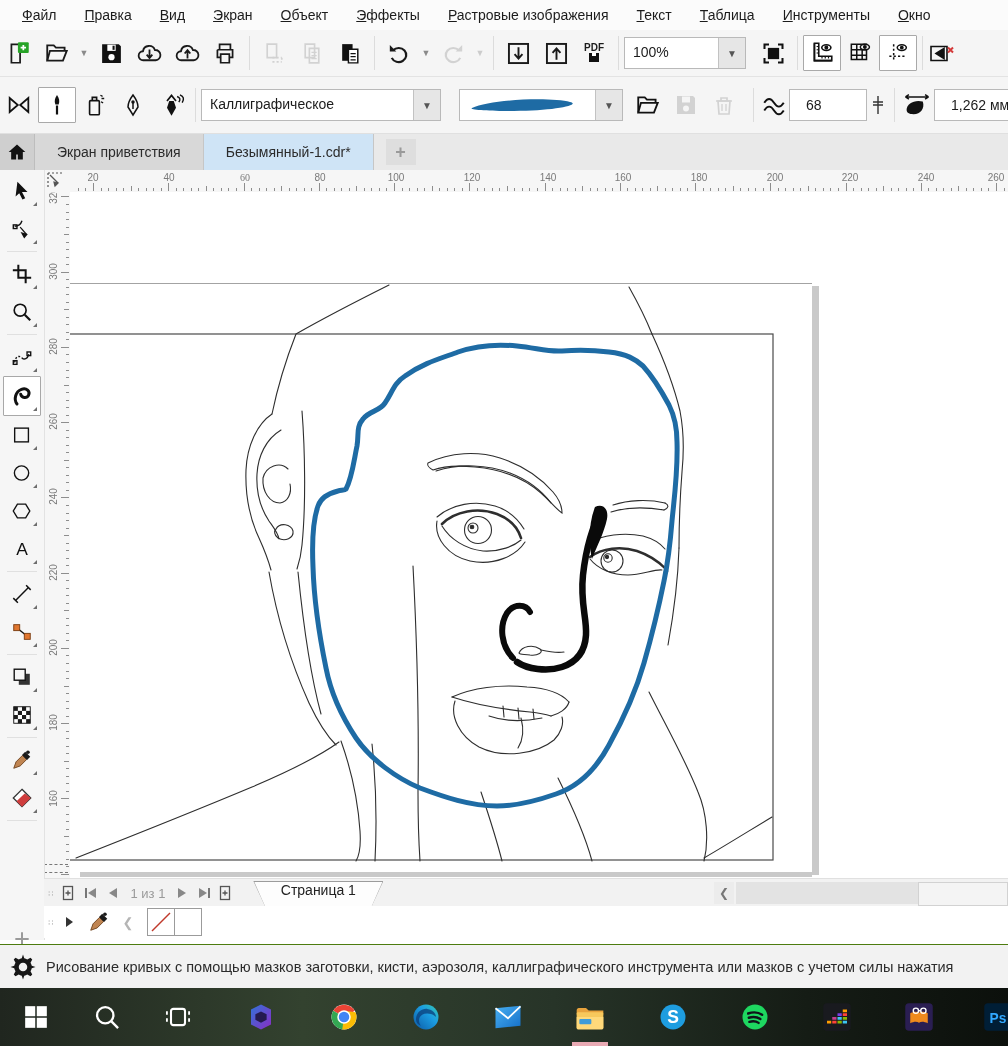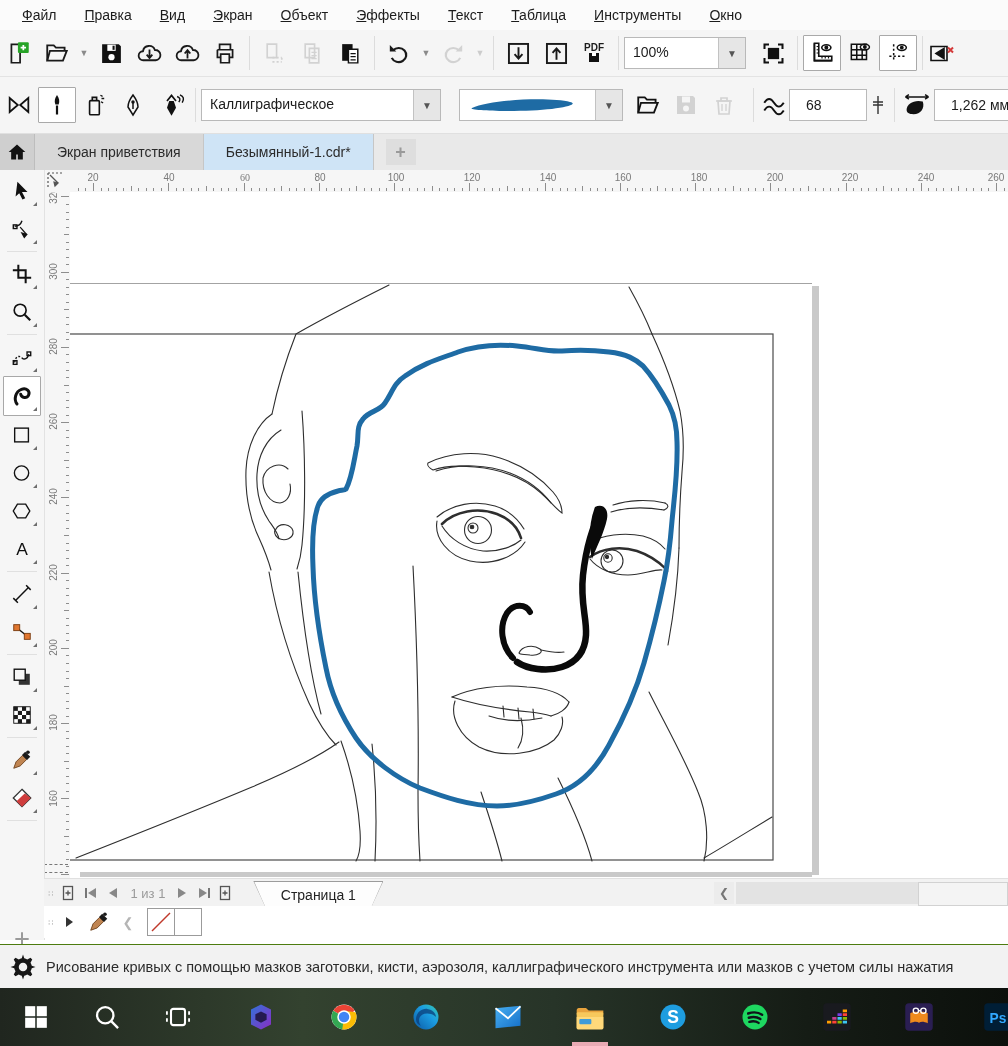--- a/index.html
+++ b/index.html
@@ -49,21 +49,21 @@
   .tool.sel{border:1px solid #a8a8a8;background:#fff;border-radius:1px}
   .tsep{width:30px;height:1px;background:#e0e0e0;margin:3px 0;flex:0 0 auto}
   
   .canvas{position:absolute;left:70px;top:192px;width:938px;height:686px;background:#fff;overflow:hidden}
   
   .pagenav{position:absolute;left:44px;top:878px;width:964px;height:28px;background:#f2f2f2;border-top:1px solid #e0e0e0;display:flex;align-items:center;font-size:13px}
   .pn-btn{display:flex;align-items:center;justify-content:center;width:22px;height:22px;color:#666}
   .pn-counter{color:#9a9a9a;padding:0 6px;white-space:nowrap}
   .page-tab-wrap{position:relative;margin-left:16px;height:26px;align-self:flex-end}
   .page-tab-border{position:absolute;inset:0;background:#9c9c9c;clip-path:polygon(0 0,100% 0,calc(100% - 12px) 100%,12px 100%)}
-  .page-tab-inner{position:absolute;inset:1px 1px 0 1px;background:#fdfdfd;clip-path:polygon(0 0,100% 0,calc(100% - 11px) 100%,11px 100%);display:flex;align-items:center;justify-content:center;font-size:14px;color:#222}
+  .page-tab-inner{position:absolute;inset:1px 1px 0 1px;background:#fdfdfd;clip-path:polygon(0 0,100% 0,calc(100% - 11px) 100%,11px 100%);display:flex;align-items:flex-start;justify-content:center;font-size:14px;color:#222}
   .hscroll-track{position:absolute;right:0;top:3px;height:22px;left:692px;background:#e3e3e3}
   .hscroll-thumb{position:absolute;right:0;top:0;width:88px;height:22px;background:#f4f4f4;border:1px solid #d2d2d2}
   .scroll-left-btn{position:absolute;left:670px;top:3px;width:20px;height:22px;display:flex;align-items:center;justify-content:center;color:#777;font-size:12px;background:#ececec}
   .grip{color:#b5b5b5;font-size:8px;letter-spacing:1px;margin:0 4px}
   
   .palrow{position:absolute;left:44px;top:906px;width:964px;height:32px;background:#fff;display:flex;align-items:center}
   .swatch{width:26px;height:26px;border:1px solid #9b9b9b;background:#fff;margin-right:-1px;position:relative}
   .swatch.none svg{position:absolute;inset:0}
   
   .statusbar{position:absolute;left:0;top:944px;width:100%;height:44px;background:#f2f2f2;border-top:1px solid #4d7c0f;display:flex;align-items:center;overflow:hidden}
@@ -77,20 +77,21 @@
 </head>
 <body>
 
 <div class="menubar">
   <span class="menu-item">Файл</span>
   <span class="menu-item">Правка</span>
   <span class="menu-item">Вид</span>
   <span class="menu-item">Экран</span>
   <span class="menu-item">Объект</span>
   <span class="menu-item">Эффекты</span>
+  <span class="menu-item">Растровые изображения</span>
   <span class="menu-item">Текст</span>
   <span class="menu-item">Таблица</span>
   <span class="menu-item">Инструменты</span>
   <span class="menu-item">Окно</span>
 </div>
 
 <div class="toolbar">
   <div class="tbtn">
     <svg width="26" height="26" viewBox="0 0 24 24">
         <path d="M5 4h8v17H5z" fill="none" stroke="#1a1a1a" stroke-width="1.6"></path>

